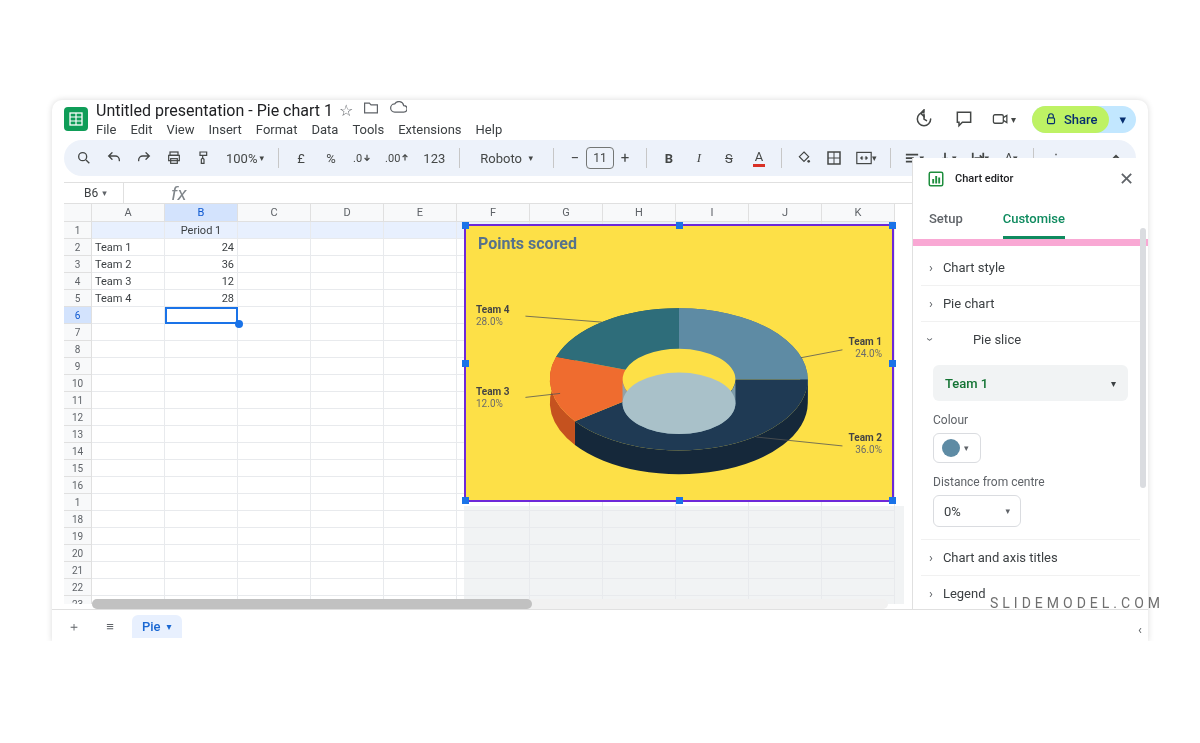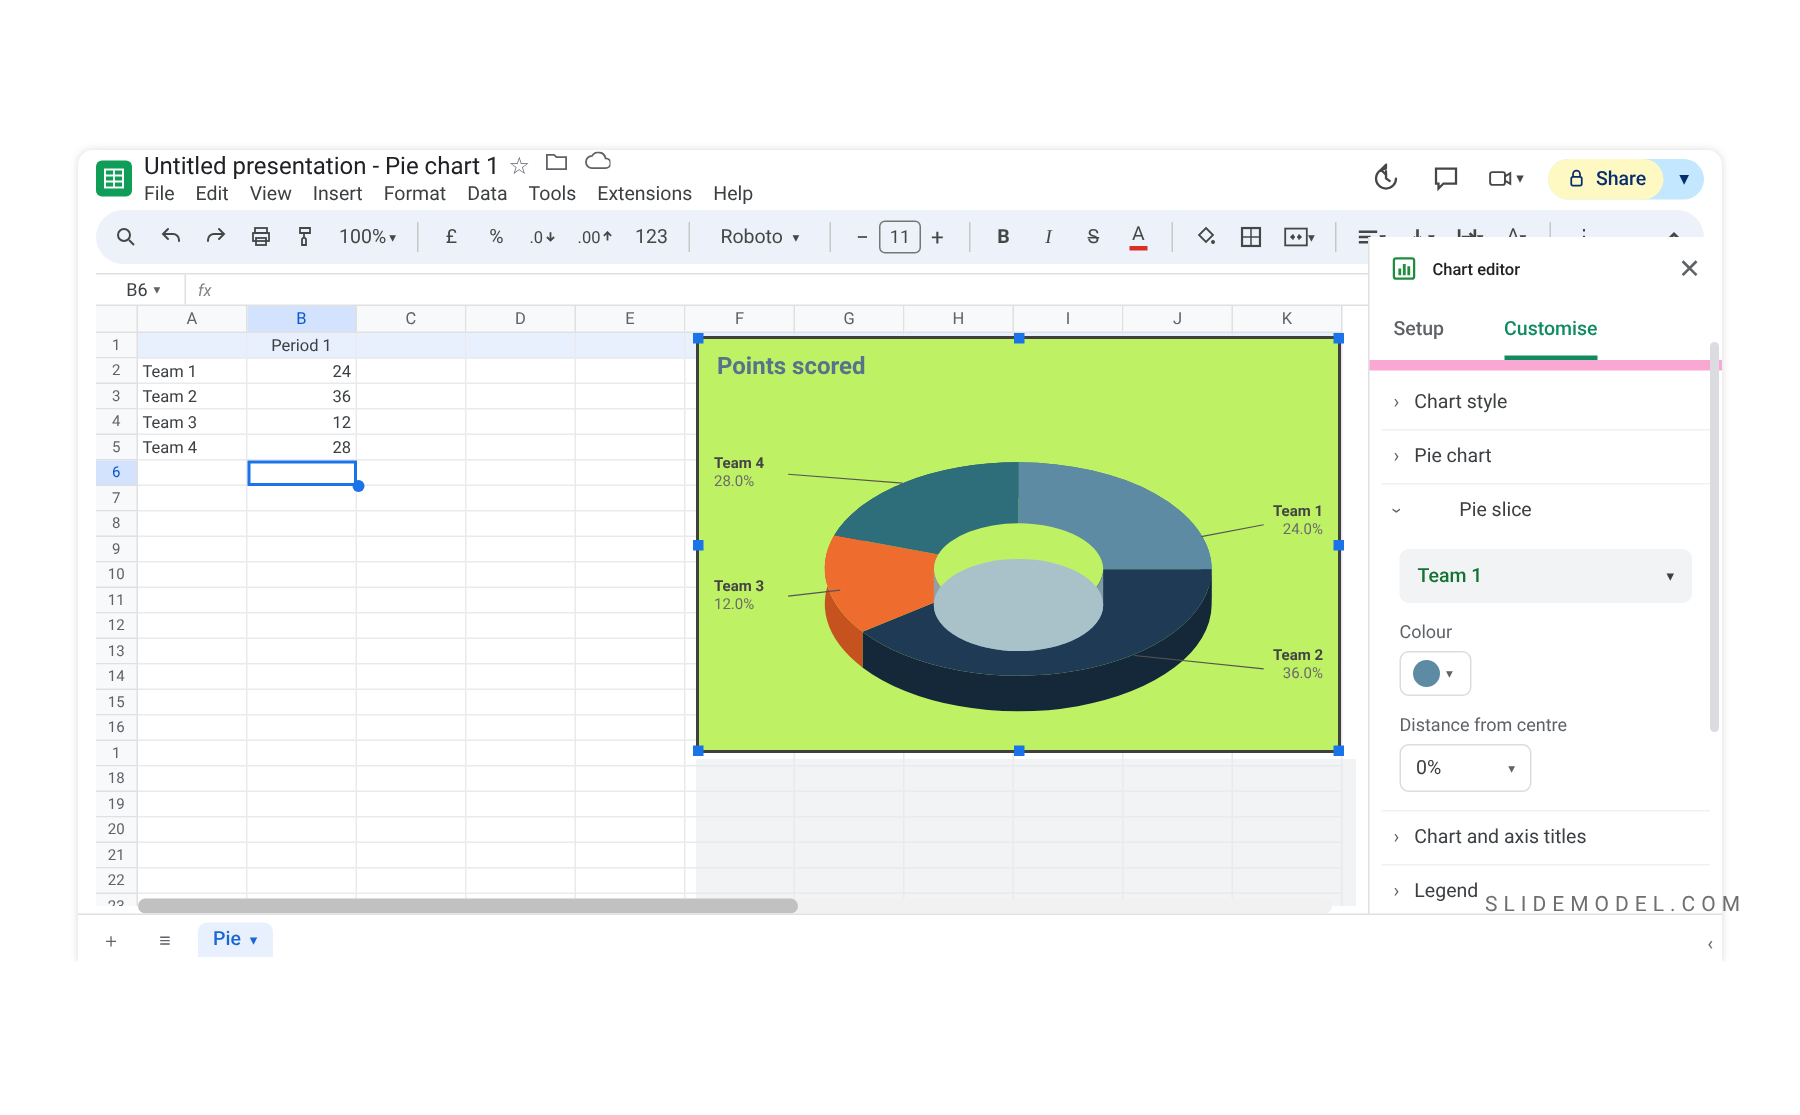--- a/index.html
+++ b/index.html
@@ -12,58 +12,58 @@
 .logo { width:24px; height:24px; background:#0f9d58; border-radius:4px; position:relative; display:flex; align-items:center; justify-content:center; }
 .logo svg { }
 .titlearea { display:flex; flex-direction:column; flex:1; }
 .title { display:flex; align-items:center; gap:6px; font-size:16px; color:#202124; }
 .title .icons { display:flex; gap:10px; color:#5f6368; }
 .title .icons span { cursor:pointer; }
 .menubar { display:flex; gap:14px; font-size:13px; color:#3c4043; margin-top:2px; }
 .menubar span { cursor:pointer; }
 .rightactions { display:flex; align-items:center; gap:16px; color:#444746; }
 .rightactions .iconbtn { width:24px; height:24px; display:flex; align-items:center; justify-content:center; border-radius:50%; cursor:pointer; }
-.share { background:#fef9c3; color:#062e6f; border-radius:999px; padding:6px 12px; display:flex; gap:6px; font-weight:500; cursor:pointer; font-size:13px;}
+.share { background:#bef264; color:#062e6f; border-radius:999px; padding:6px 12px; display:flex; gap:6px; font-weight:500; cursor:pointer; font-size:13px;}
 .sharewrap { display:flex; align-items:center; background:#c2e7ff; border-radius:999px; }
 .sharecaret { padding:0 10px; color:#062e6f; cursor:pointer; }
 
 
 .toolbar { margin:8px 12px 6px 12px; background:#edf2fa; border-radius:999px; height:36px; display:flex; align-items:center; padding:0 8px; gap:6px; color:#444746; font-size:13px; }
 .toolbar .sep { width:1px; height:20px; background:#c7c7c7; margin:0 4px; }
 .toolbar .tbtn { min-width:24px; height:28px; display:flex; align-items:center; justify-content:center; padding:0 4px; border-radius:6px; cursor:pointer; }
 .toolbar .zoom { display:flex; align-items:center; gap:2px;}
 .toolbar .fontname { padding:0 10px; }
 .toolbar .fontsize { display:flex; align-items:center; gap:0; }
 .toolbar .fontsize .box { border:1px solid #747775; border-radius:4px; width:28px; height:22px; display:flex; align-items:center; justify-content:center; font-size:12px;}
 .toolbar .fontsize .pm { width:22px; text-align:center; cursor:pointer; font-size:15px; color:#444746;}
 .toolbar svg { }
 
 
 .fxrow { display:flex; align-items:center; border-top:1px solid #e0e0e0; border-bottom:1px solid #e0e0e0; height:22px; margin:0 12px;justify-content:flex-end; }
 .namebox { width:60px; display:flex; align-items:center; justify-content:center; gap:4px; font-size:12px; color:#3c4043; border-right:1px solid #e0e0e0; height:100%; padding-left:4px;}
-.fxcell { padding-left:8px; font-style:italic; color:#80868b; font-size:11px;}
+.fxcell { padding-left:8px; font-style:italic; color:#80868b; font-size:19px;margin-left:39px;}
 
 
 .gridwrap { display:flex; height:400px; margin:0 0 0 12px; position:relative; }
 .grid { flex:0 0 840px; position:relative; overflow:hidden; }
 .colhead { display:flex; position:absolute; top:0; left:0; }
 .colhead .corner { width:28px; height:18px; background:#f8f9fa; border-right:1px solid #e0e0e0; border-bottom:1px solid #e0e0e0; }
 .colhead .ch { width:73px; height:18px; background:#f8f9fa; border-right:1px solid #e0e0e0; border-bottom:1px solid #e0e0e0; text-align:center; font-size:11px; color:#5f6368; line-height:18px; }
 .rowhead { position:absolute; top:18px; left:0; }
 .rowhead .rh { width:28px; height:17px; background:#f8f9fa; border-right:1px solid #e0e0e0; border-bottom:1px solid #e0e0e0; text-align:center; font-size:10px; color:#5f6368; line-height:17px;}
 .cells { position:absolute; top:18px; left:28px; }
 .row { display:flex; }
 .cell { width:73px; height:17px; border-right:1px solid #e8eaed; border-bottom:1px solid #e8eaed; font-size:11px; padding:0 3px; line-height:17px; white-space:nowrap; overflow:hidden; }
 .cell.r { text-align:right; }
 .cell.c { text-align:center; }
 .ch.selcol, .rh.selrow { background:#d3e3fd !important; color:#0b57d0; }
 .selcell { position:absolute; border:2px solid #1a73e8; pointer-events:none; }
 .selhandle { position:absolute; width:8px; height:8px; background:#1a73e8; border-radius:50%; }
 .headerrow { background:#e8f0fe; }
-.chartbox { position:absolute; border:2px solid #404040; background:#bef264; }
+.chartbox { position:absolute; border:2px solid #6d28d9; background:#fde047; }
 .chartbox .handle { position:absolute; width:7px; height:7px; background:#1a73e8; }
 .chartbox .h-n { top:-4px; left:50%; margin-left:-3px;}
 .chartbox .h-s { bottom:-4px; left:50%; margin-left:-3px;}
 .chartbox .h-e { right:-4px; top:50%; margin-top:-3px;}
 .chartbox .h-w { left:-4px; top:50%; margin-top:-3px;}
 .chartbox .h-ne { top:-4px; right:-4px;}
 .chartbox .h-nw { top:-4px; left:-4px;}
 .chartbox .h-se { bottom:-4px; right:-4px;}
 .chartbox .h-sw { bottom:-4px; left:-4px;}
 .chartcanvas { position:absolute; inset:0; }

